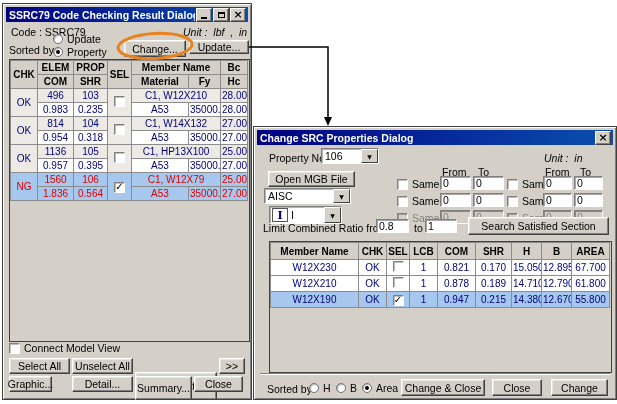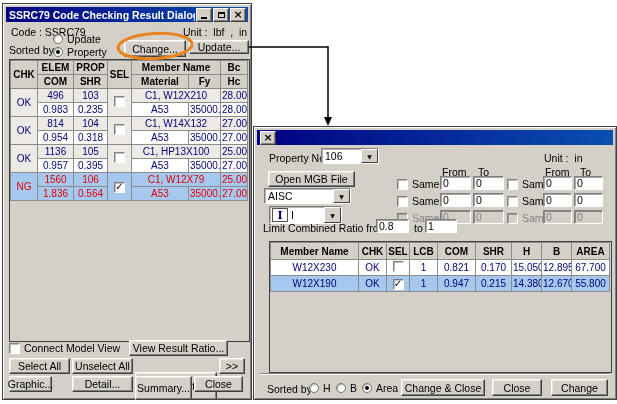--- a/index.html
+++ b/index.html
@@ -15,21 +15,21 @@
             background:linear-gradient(90deg,var(--title_bar_navy,#000082),#0a4fb0);
             display:flex;align-items:center;gap:1px;padding:0 2px 0 3px;}
   .titlebar .title{flex:1;color:#fff;font-size:10.5px;font-weight:bold;white-space:nowrap;overflow:hidden;}
   .winbtn{width:14px;height:12px;background:#d4d0c8;border:1px solid;border-color:#fff #404040 #404040 #fff;
           box-shadow:inset -1px -1px 0 #808080;display:flex;align-items:center;justify-content:center;flex:0 0 auto;}
   .glyph-min{width:6px;height:2px;background:#000;margin-top:7px;}
   .glyph-max{width:7px;height:6px;border:1px solid #000;border-top-width:2px;box-sizing:border-box;}
   .glyph-close{font-size:11px;font-weight:bold;line-height:1;color:#000;font-family:"DejaVu Sans",sans-serif;margin-top:-1px;}
 
   .lbl{position:absolute;font-size:10.5px;color:#000;white-space:nowrap;}
-  .pre{white-space:pre;}
+  .pre{white-space:pre;font-style:italic;}
   .btn{position:absolute;background:#d4d0c8;border:1px solid;border-color:#fff #404040 #404040 #fff;
        box-shadow:inset -1px -1px 0 #808080, inset 1px 1px 0 #e9e6e1;
        font-size:10.5px;color:#000;display:flex;align-items:center;justify-content:center;
        white-space:nowrap;box-sizing:border-box;font-family:inherit;}
   .field{position:absolute;background:#fff;border:1px solid;border-color:#808080 #fff #fff #808080;
          box-shadow:inset 1px 1px 0 rgba(0,0,0,.35);font-size:10.5px;padding:0 2px;height:14px;
          box-sizing:border-box;font-family:inherit;color:#000;}
   input.field{outline:none;}
   input.field.dis{background:#d4d0c8;color:#84827e;}
 
@@ -199,35 +199,35 @@
             <td>27.00</td>
           </tr>
         </tbody>
       </table>
     </div>
 
     <div class="checkrow" style="left:6px;top:338px">
       <span class="checkbox"></span>
       <span>Connect Model View</span>
     </div>
-    <div class="btn" style="left:126px;top:336px;width:99px;height:16px">View Result Ratio...</div>
 
     <div class="btn" style="left:6px;top:354px;width:61px;height:16px">Select All</div>
     <div class="btn" style="left:69px;top:354px;width:61px;height:16px">Unselect All</div>
     <div class="btn" style="left:132px;top:368px;width:82px;height:28px">Re-calculation</div>
     <div class="btn" style="left:216px;top:354px;width:26px;height:16px">&gt;&gt;</div>
 
     <div class="btn" style="left:6px;top:372px;width:43px;height:16px">Graphic...</div>
     <div class="btn" style="left:69px;top:372px;width:61px;height:16px">Detail...</div>
     <div class="btn" style="left:132px;top:372px;width:57px;height:24px">Summary...</div>
     <div class="btn" style="left:191px;top:372px;width:49px;height:16px">Close</div>
   </div>
 
   <div class="dlg right-dlg">
     <div class="titlebar">
+      <span class="title">Change SRC Properties Dialog</span>
       <span class="winbtn">
           <span class="glyph-close">×</span>
         </span>
     </div>
 
     <div class="lbl" style="left:15px;top:25px">Property No.</div>
     <div class="combo" style="left:67px;top:21px;width:58px;height:16px">
       <span class="combo-text">106</span>
       <span class="combo-btn">
           <span class="chev">▼</span>
@@ -294,20 +294,21 @@
       <span class="checkbox"></span>
       <span>Same tf2</span>
     </div>
     <input class="field dis" style="left: 289px; top: 83px; width: 29px;" value="0">
     <input class="field dis" style="left: 320px; top: 83px; width: 29px;" value="0">
 
     <div class="lbl" style="left:9px;top:95px">Limit Combined Ratio from</div>
     <input class="field" style="left: 122px; top: 92px; width: 33px;" value="0.8">
     <div class="lbl" style="left:160px;top:95px">to</div>
     <input class="field" style="left: 171px; top: 92px; width: 32px;" value="1">
+    <div class="btn" style="left:214px;top:90px;width:141px;height:18px">Search Satisfied Section</div>
 
     <div class="grid-box" style="left:15px;top:114px;width:341px;height:130px">
       <table class="grid right-grid" style="width:339px">
         <colgroup>
             <col style="width:88px">
             <col style="width:28px">
             <col style="width:23px">
             <col style="width:28px">
             <col style="width:38px">
             <col style="width:36px">
@@ -333,20 +334,31 @@
             <td>W12X230</td>
             <td>OK</td>
             <td><span class="checkbox"></span></td>
             <td>1</td>
             <td>0.821</td>
             <td>0.170</td>
             <td>15.050</td>
             <td>12.895</td>
             <td>67.700</td>
           </tr>
+          <tr>
+            <td>W12X210</td>
+            <td>OK</td>
+            <td><span class="checkbox"></span></td>
+            <td>1</td>
+            <td>0.878</td>
+            <td>0.189</td>
+            <td>14.710</td>
+            <td>12.790</td>
+            <td>61.800</td>
+          </tr>
           <tr class="hl">
             <td>W12X190</td>
             <td>OK</td>
             <td><span class="checkbox checked"></span></td>
             <td>1</td>
             <td>0.947</td>
             <td>0.215</td>
             <td>14.380</td>
             <td>12.670</td>
             <td>55.800</td>

